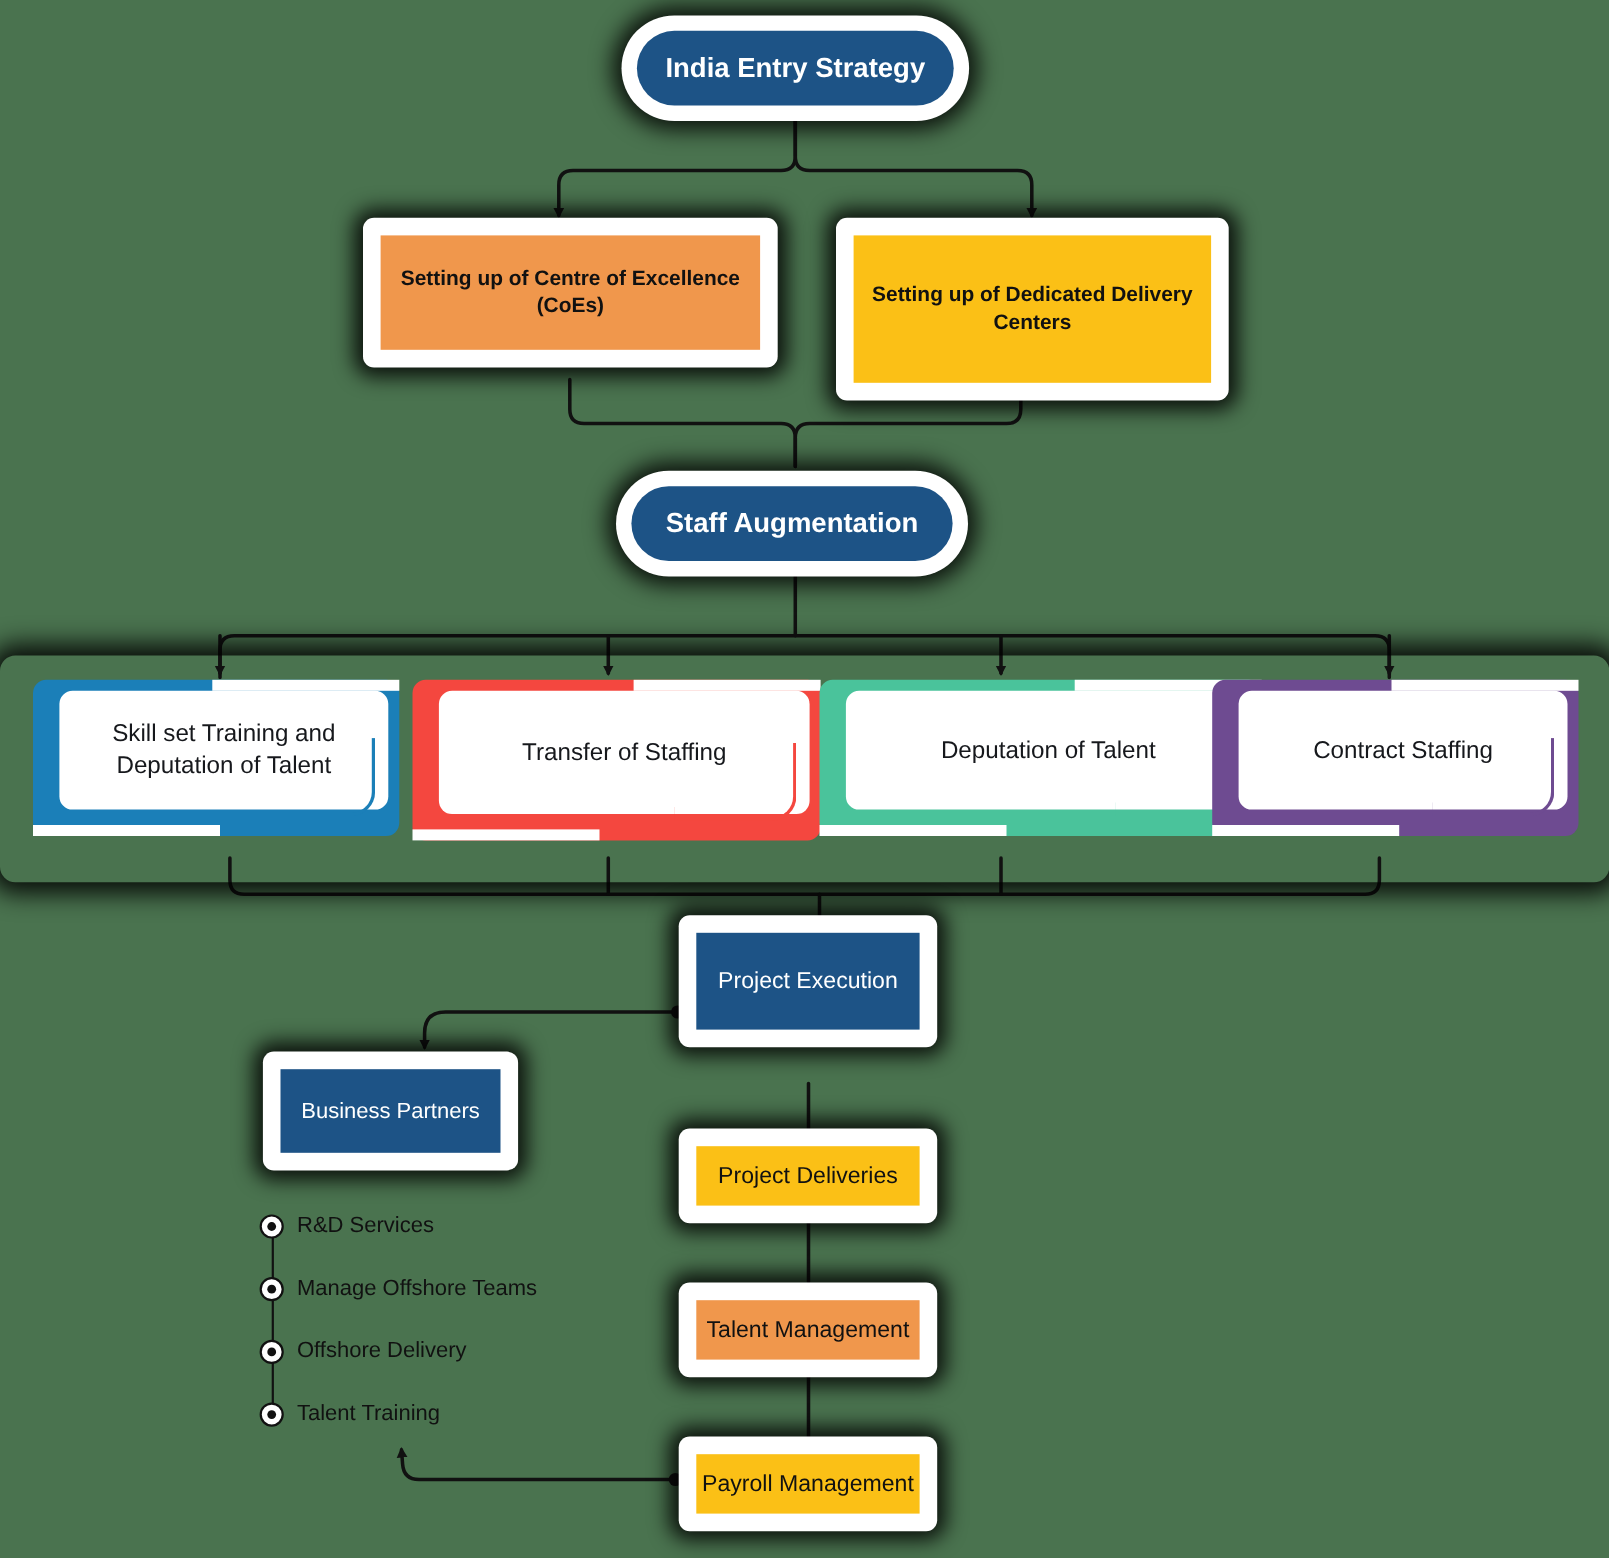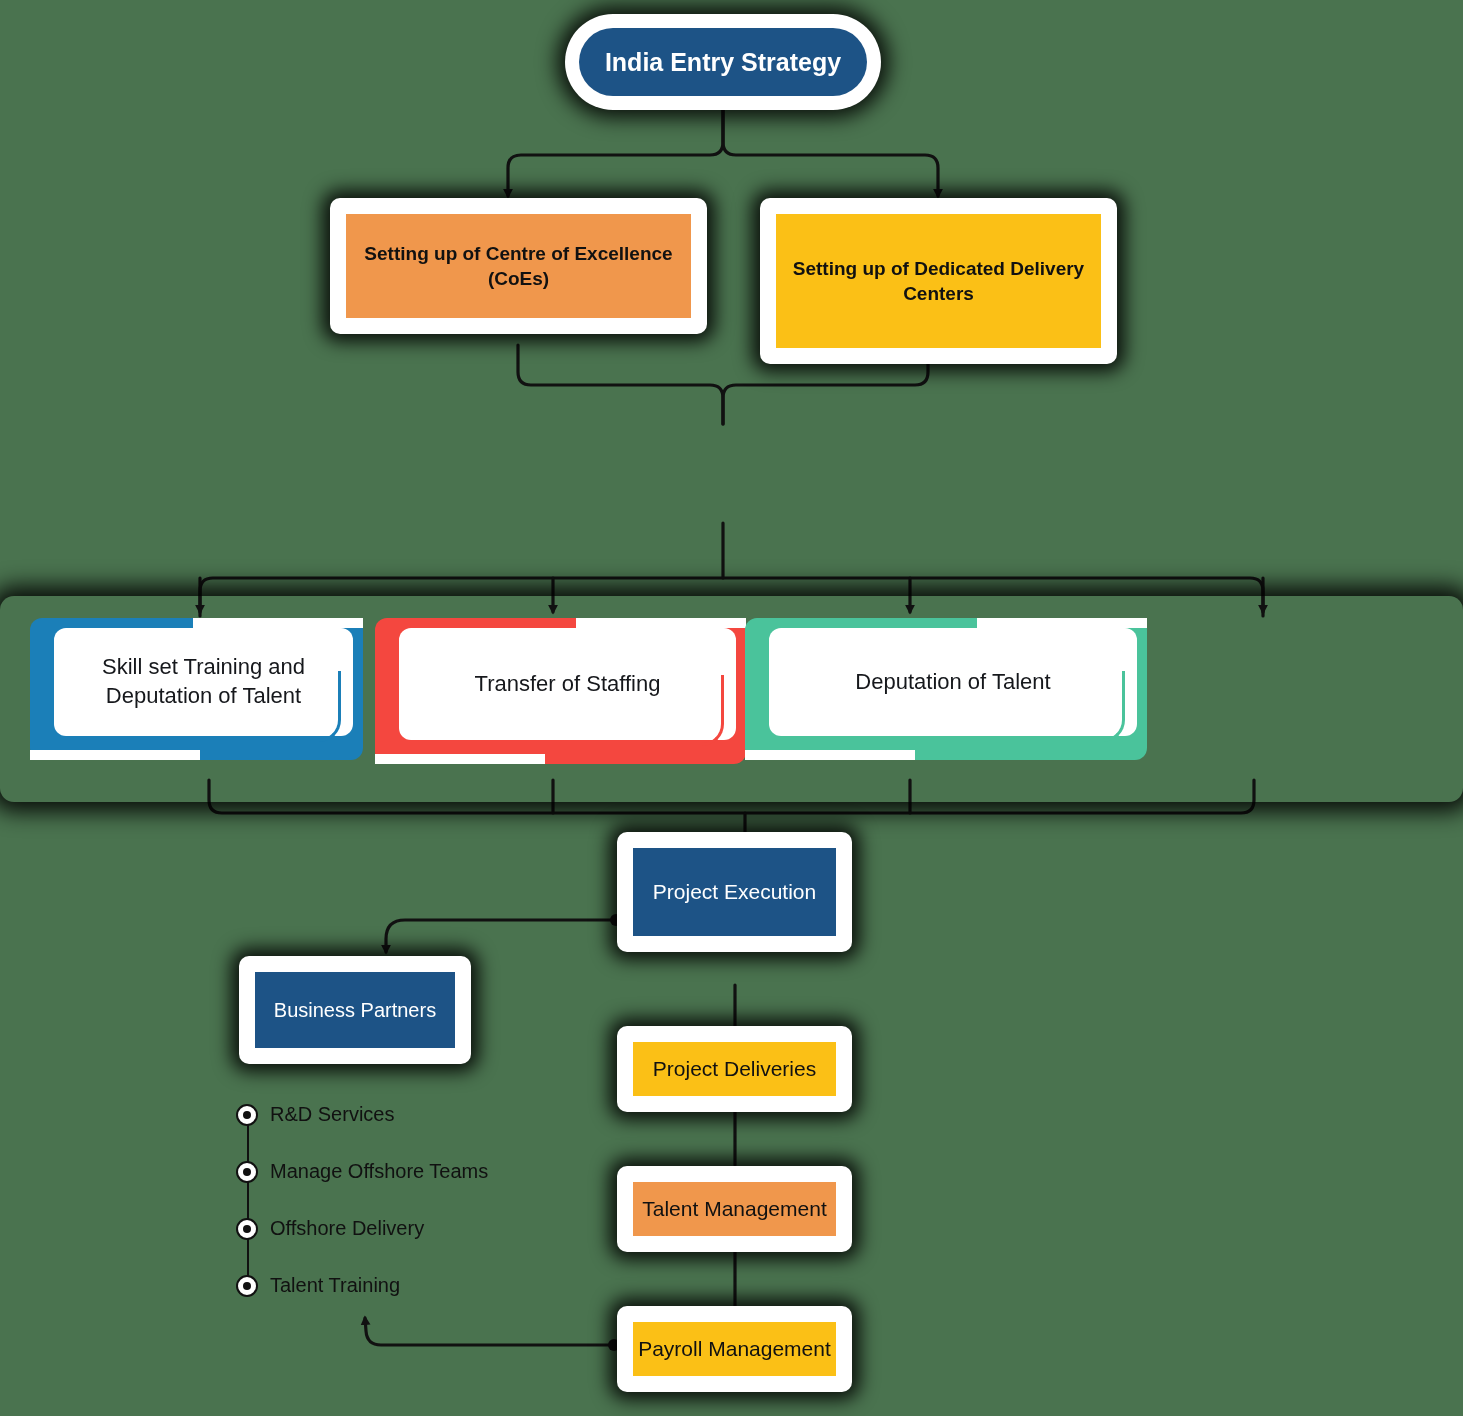--- a/index.html
+++ b/index.html
@@ -181,20 +181,23 @@
   </div>
 
   <div class="frame-wrap" style="left:330px;top:198px;width:377px;height:136px;">
     <div class="frame-inner orange bold" style="font-size:19px;">Setting up of Centre of Excellence (CoEs)</div>
   </div>
 
   <div class="frame-wrap" style="left:760px;top:198px;width:357px;height:166px;">
     <div class="frame-inner yellow bold" style="font-size:19px;">Setting up of Dedicated Delivery Centers</div>
   </div>
 
+  <div class="pill-wrap" style="left:560px;top:428px;width:320px;height:96px;">
+    <div class="pill" style="font-size:25px;">Staff Augmentation</div>
+  </div>
 
   <div id="band"></div>
 
   <div class="acard" style="left:30px;top:618px;width:333px;height:142px;color:#1b7fb8;">
     <div class="plate" style="background:#1b7fb8;"></div>
     <div class="notch-top" style="width:170px;"></div>
     <div class="notch-bot" style="width:170px;"></div>
     <div class="white" style="font-size:22px;">Skill set Training and Deputation of Talent</div>
     <div class="lcorner"></div>
   </div>
@@ -208,20 +211,27 @@
   </div>
 
   <div class="acard" style="left:745px;top:618px;width:402px;height:142px;color:#4ac39b;">
     <div class="plate" style="background:#4ac39b;"></div>
     <div class="notch-top" style="width:170px;"></div>
     <div class="notch-bot" style="width:170px;"></div>
     <div class="white" style="font-size:22px;">Deputation of Talent</div>
     <div class="lcorner"></div>
   </div>
 
+  <div class="acard" style="left:1102px;top:618px;width:333px;height:142px;color:#6e4b91;">
+    <div class="plate" style="background:#6e4b91;"></div>
+    <div class="notch-top" style="width:170px;"></div>
+    <div class="notch-bot" style="width:170px;"></div>
+    <div class="white" style="font-size:22px;">Contract Staffing</div>
+    <div class="lcorner"></div>
+  </div>
 
   <div class="frame-wrap" style="left:617px;top:832px;width:235px;height:120px;">
     <div class="frame-inner navy" style="font-size:21px;">Project Execution</div>
   </div>
 
   <div class="frame-wrap" style="left:617px;top:1026px;width:235px;height:86px;">
     <div class="frame-inner yellow" style="font-size:21px;">Project Deliveries</div>
   </div>
 
   <div class="frame-wrap" style="left:617px;top:1166px;width:235px;height:86px;">

